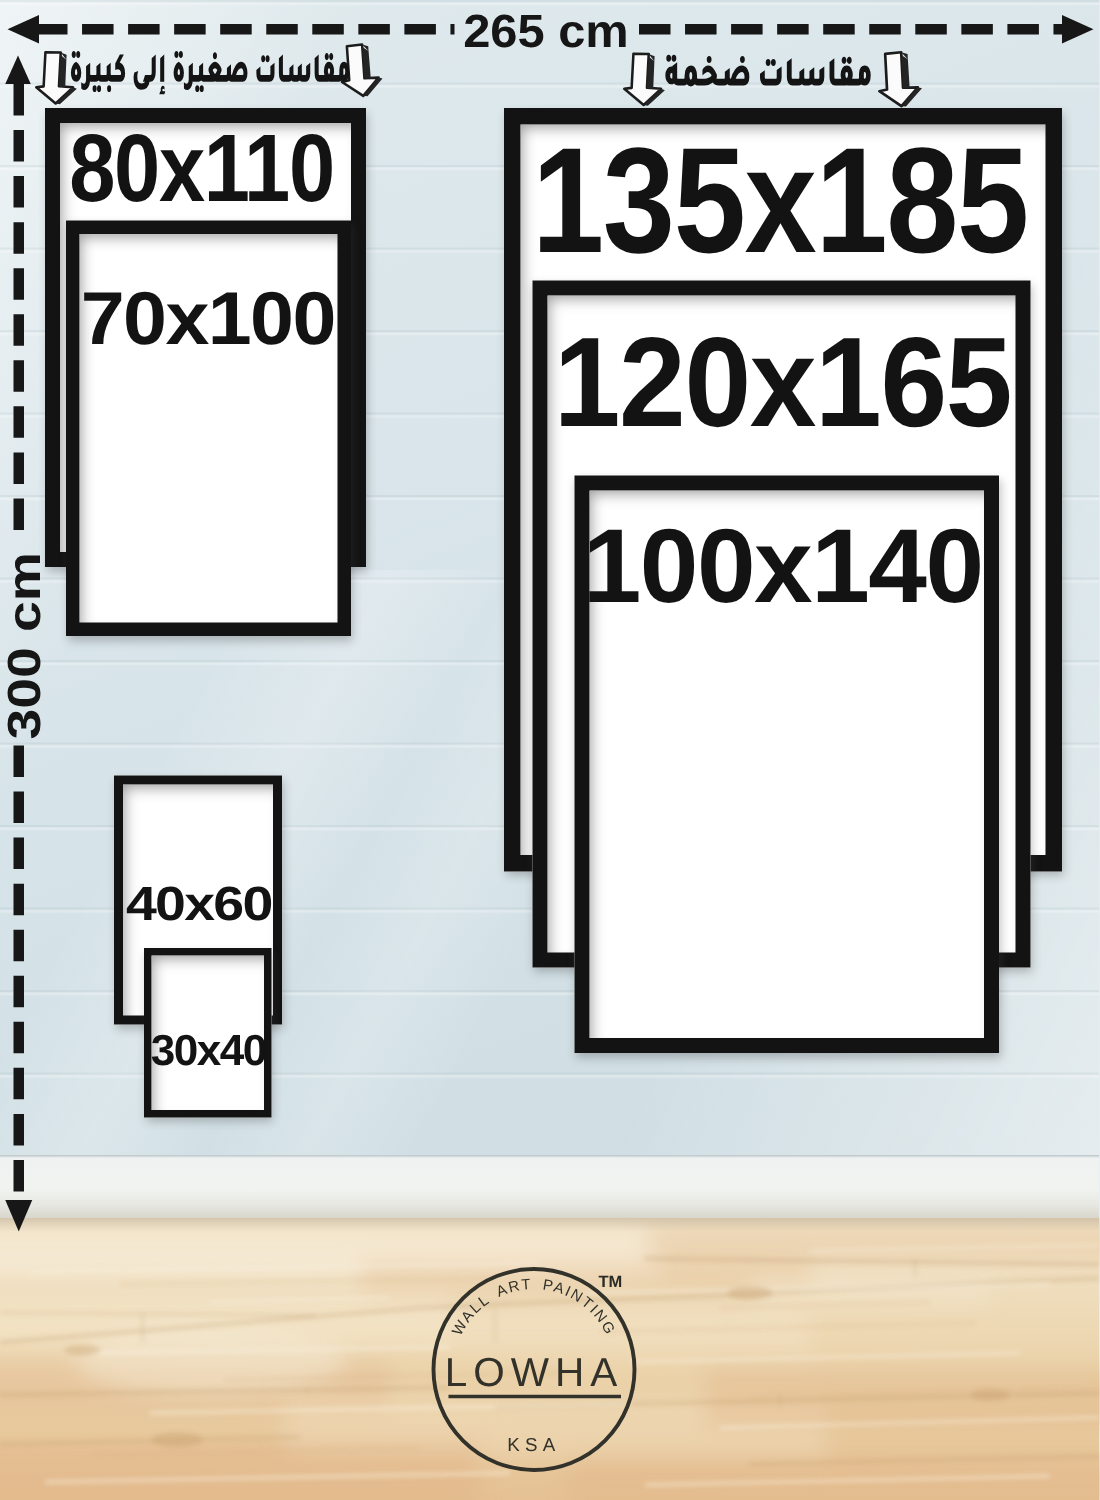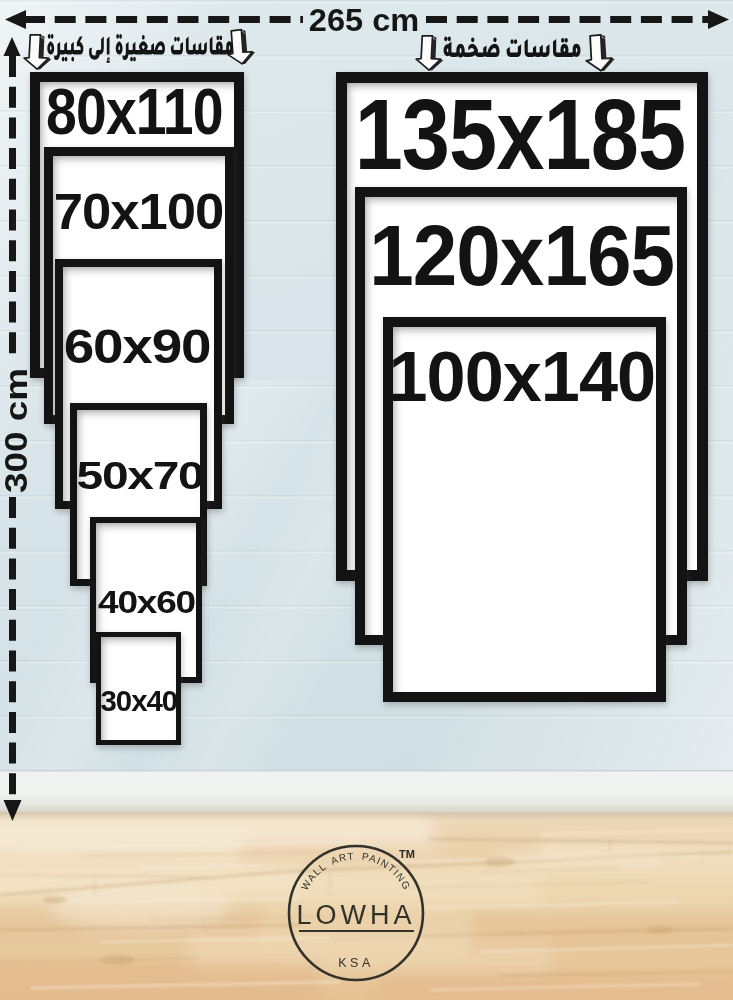--- a/index.html
+++ b/index.html
@@ -158,31 +158,23 @@
 <div class="frame" style="left:30px;top:72px;width:214px;height:306px;border-width:10px;">
 
 <div class="flabel" style="top:-2.0px;font-size:64px;transform:translateX(-7.0px) scaleX(0.865);">80x110</div>
 </div>
 
 <div class="frame" style="left:44px;top:147px;width:190px;height:277px;border-width:9px;">
 
 <div class="flabel" style="top:30.6px;font-size:50px;transform:translateX(-0.5px) scaleX(1.053);">70x100</div>
 </div>
 
-<div class="frame" style="left:55px;top:259px;width:167px;height:250px;border-width:8px;">
-
-<div class="flabel" style="top:55.7px;font-size:48px;transform:translateX(-1.5px) scaleX(1.142);">60x90</div>
-</div>
-
-<div class="frame" style="left:70px;top:403px;width:137px;height:183px;border-width:7px;">
-
-<div class="flabel" style="top:46.7px;font-size:38px;transform:translateX(1.5px) scaleX(1.261);">50x70</div>
-</div>
-
-<div class="frame" style="left:90px;top:517px;width:112px;height:166px;border-width:6px;">
+
+
+<div class="frame" style="left:76px;top:517px;width:112px;height:166px;border-width:6px;">
 
 <div class="flabel" style="top:62.5px;font-size:32px;transform:translateX(0.5px) scaleX(1.155);">40x60</div>
 </div>
 
 <div class="frame" style="left:96px;top:632px;width:85px;height:113px;border-width:5px;">
 
 <div class="flabel" style="top:50.1px;font-size:29px;transform:translateX(0.0px) scaleX(1.014);">30x40</div>
 </div>
 
 <div class="frame" style="left:336px;top:72px;width:372px;height:509px;border-width:11px;">

